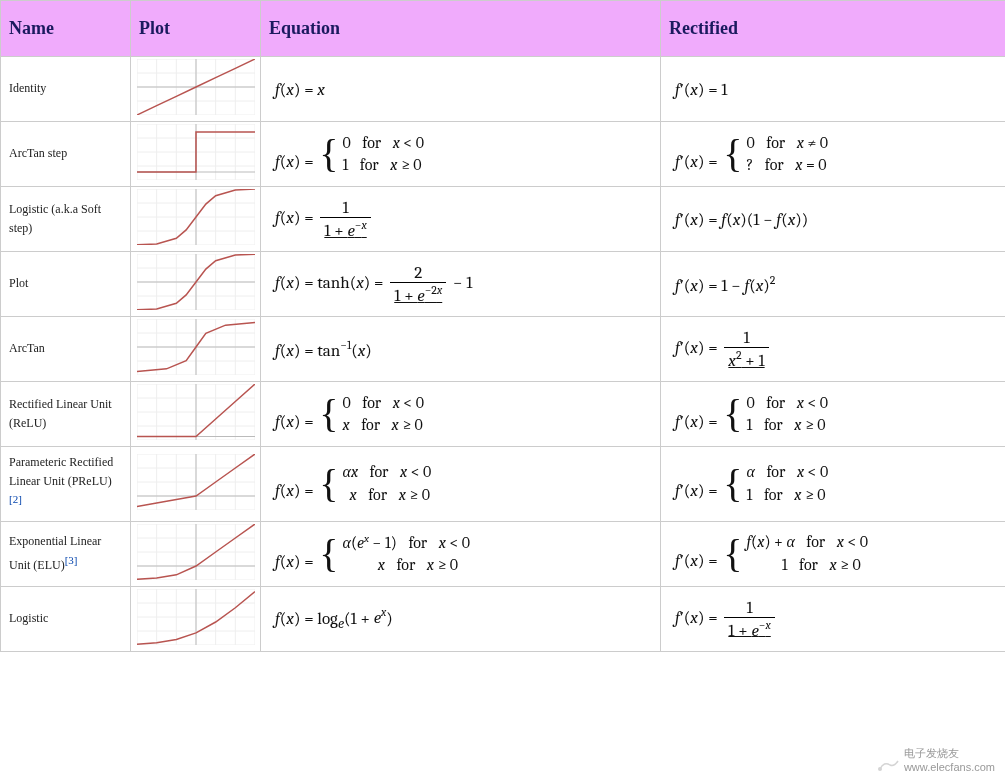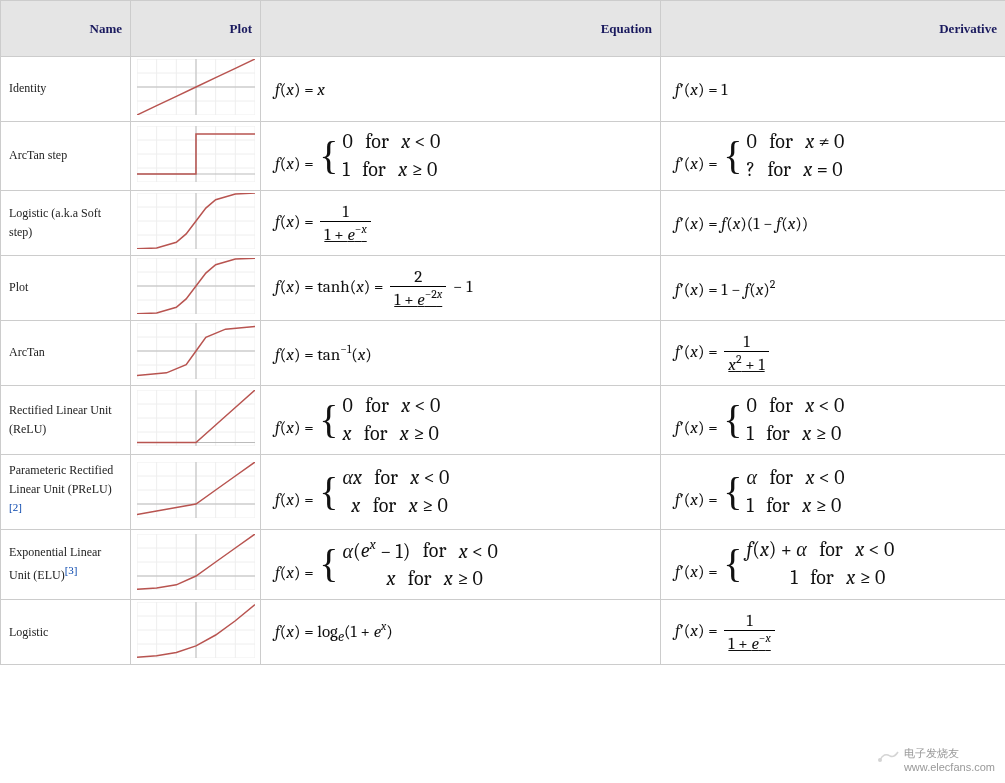--- a/index.html
+++ b/index.html
@@ -14,25 +14,25 @@
   border-collapse: collapse;
   width: 1005px;
   table-layout: fixed;
 }
 th, td {
   border: 1px solid #ccc;
   padding: 6px 8px;
   vertical-align: middle;
 }
 th {
-  background: #e5e5e5;
+  background: #f0abfc;
   color: #1a1a5e;
   font-weight: bold;
-  font-size: 13px;
-  text-align: right;
+  font-size: 18px;
+  text-align: left;
   height: 56px;
 }
 col.c-name { width: 130px; }
 col.c-plot { width: 130px; }
 col.c-eq { width: 400px; }
 col.c-der { width: 345px; }
 td.name-cell {
   font-size: 12px;
   color: #222;
   line-height: 1.6;
@@ -47,56 +47,56 @@
   font-size: 17px;
   color: #111;
   padding-left: 14px;
   white-space: nowrap;
 }
 .eq-wrap { display: inline-block; vertical-align: middle; }
 .f-of-x { font-style: italic; }
 .brace-block { display: inline-flex; align-items: center; }
 .brace { font-size: 40px; line-height: 40px; margin: 0 4px 0 2px; font-family: serif; }
 .brace-rows { display: inline-block; }
-.brace-row { display: block; font-size: 20px; line-height: 1.4; }
+.brace-row { display: block; font-size: 16px; line-height: 1.4; }
 .for { font-style: normal; margin: 0 8px; }
 .frac { display: inline-block; vertical-align: middle; text-align: center; margin: 0 3px; }
 .frac .num { display: block; padding: 0 4px; border-bottom: 1px solid #000; }
 .frac .den { display: block; padding: 0 4px; text-decoration: underline; }
 sup { font-size: 0.7em; }
 .ref { color: #0645ad; font-size: 11px; vertical-align: super; }
 .watermark {
   position: absolute;
   right: 10px;
   bottom: 10px;
   font-size: 11px;
   color: #999;
   font-family: sans-serif;
   display: flex;
-  align-items: flex-start;
+  align-items: flex-end;
   gap: 4px;
 }
 .watermark svg { width: 24px; height: 18px; opacity: 0.5; }
 </style>
 </head>
 <body>
 
 <table>
   <colgroup>
     <col class="c-name">
       <col class="c-plot">
       <col class="c-eq">
       <col class="c-der">
   </colgroup>
   <thead>
     <tr>
       <th>Name</th>
       <th>Plot</th>
       <th>Equation</th>
-      <th>Derivative</th>
+      <th>Rectified</th>
     </tr>
   </thead>
   <tbody id="tbody">
       <tr>
         <td class="name-cell">Identity</td>
         <td class="plot-cell"><svg width="118" height="56">
             <g>
               <line x1="0" x2="0" y1="0" y2="56" stroke="#eee"></line>
               <line x1="19.666666666666668" x2="19.666666666666668" y1="0" y2="56" stroke="#eee"></line>
               <line x1="39.333333333333336" x2="39.333333333333336" y1="0" y2="56" stroke="#eee"></line>

